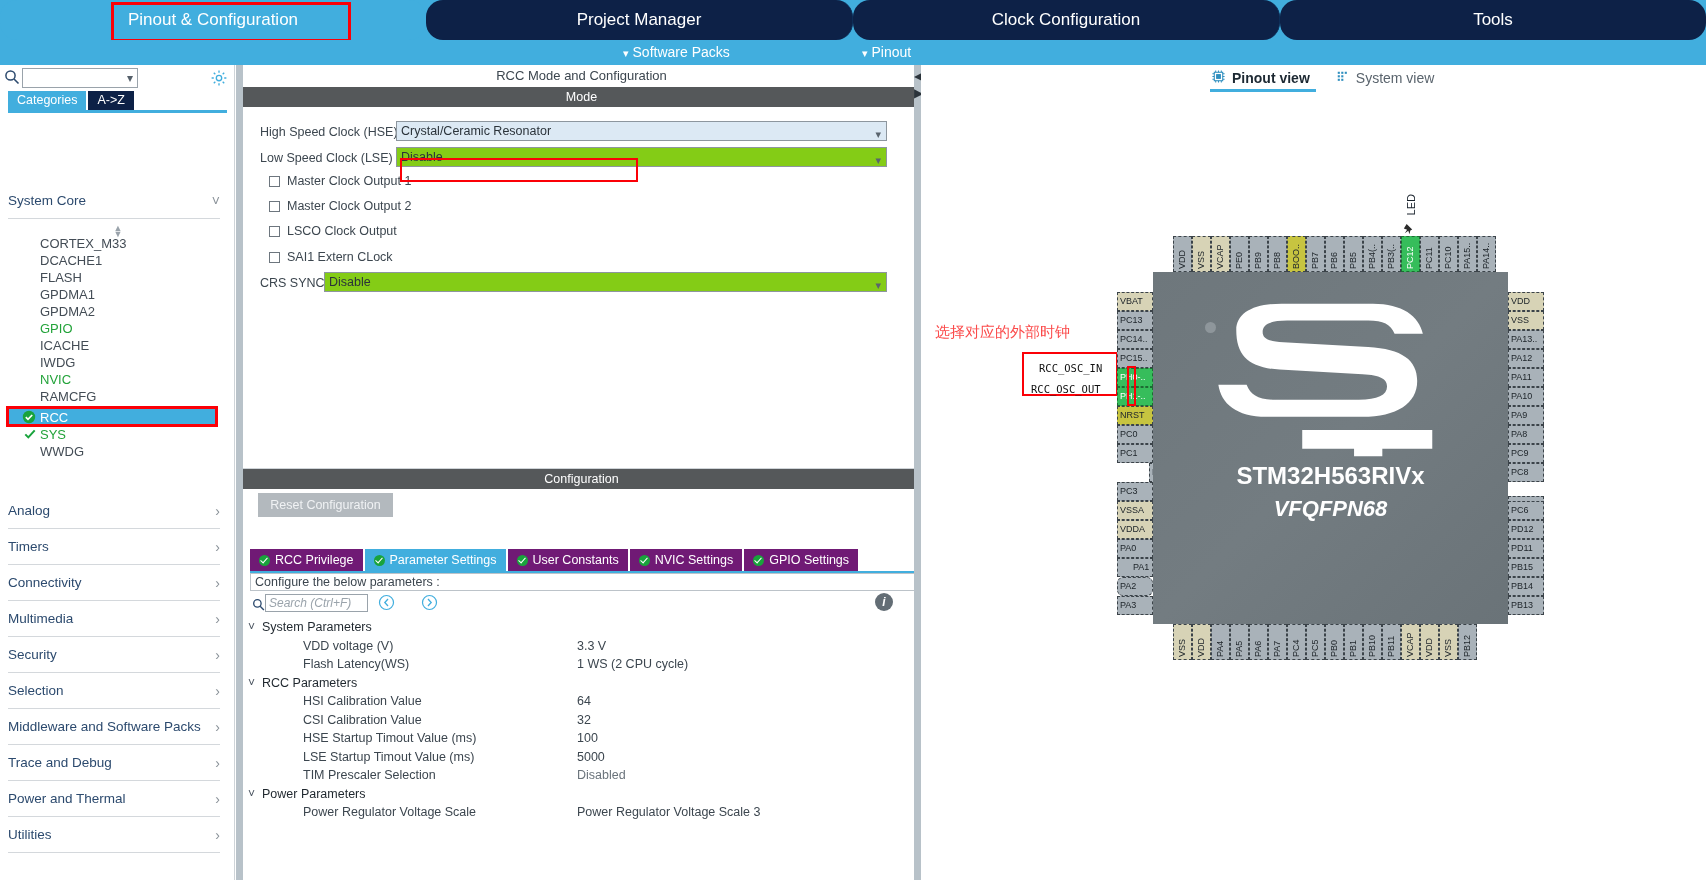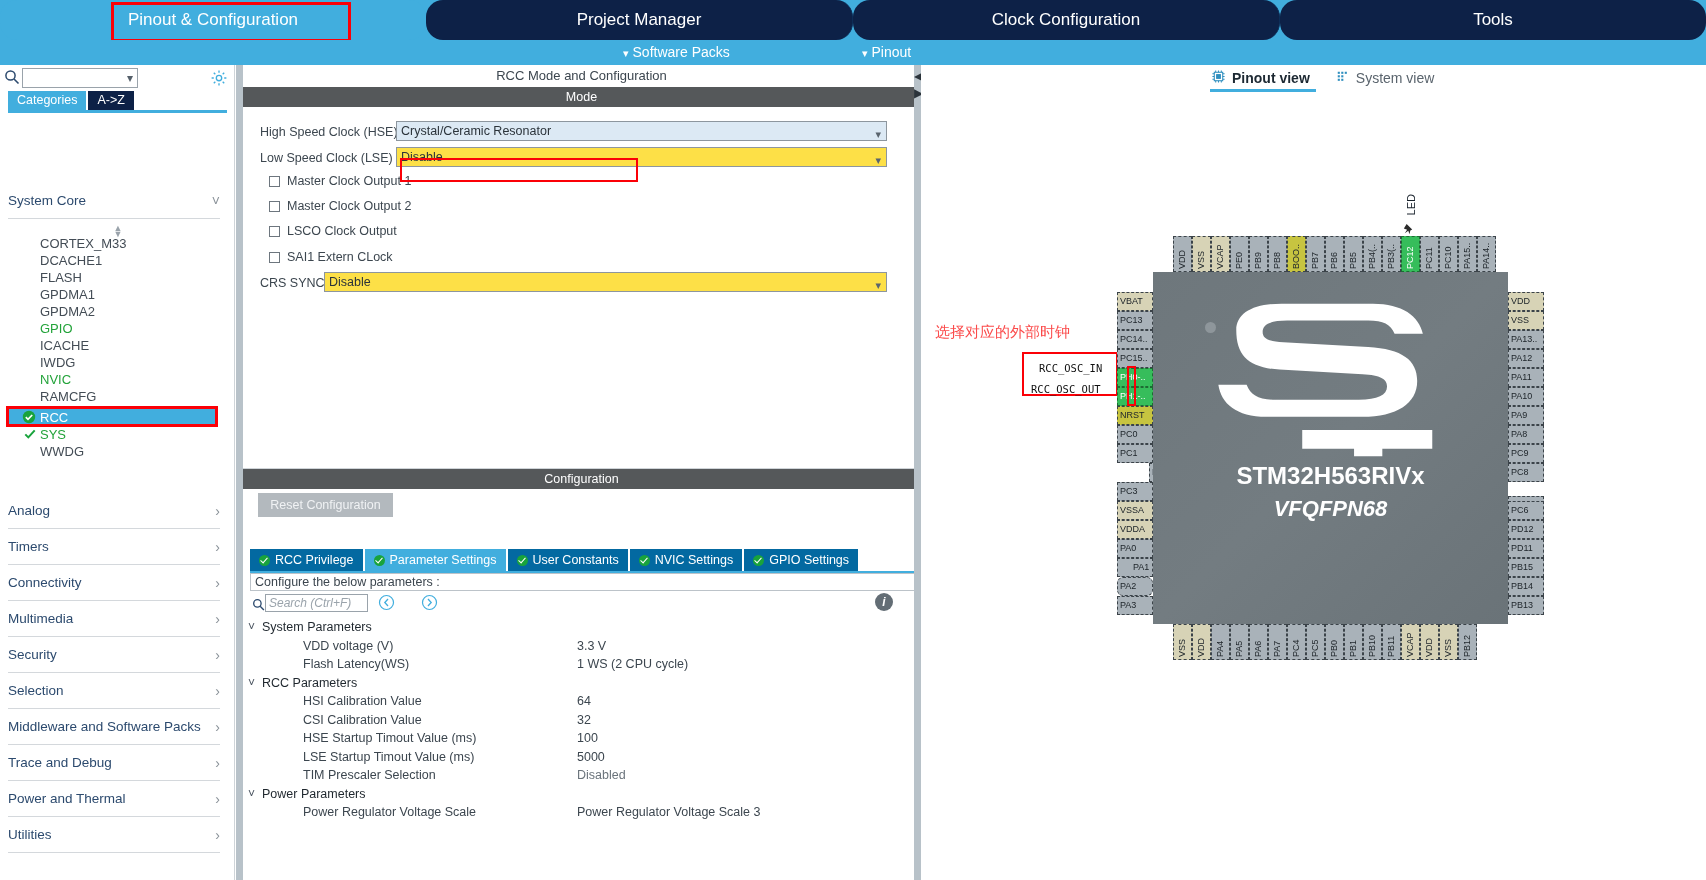--- a/index.html
+++ b/index.html
@@ -138,21 +138,21 @@
 
   .mode-body {
     position: absolute; left: 7px; top: 42px; width: 677px; height: 362px;
     background: #ffffff; border-bottom: 1px solid #cfd4d8;
   }
   .fld-label {
     position: absolute; font-size: 12.5px; color: #3c464f; white-space: nowrap;
   }
   .combo {
     position: absolute; height: 20px; border: 1px solid #8d969e;
-    background: #fde047; font-size: 12.5px; color: #2b333a;
+    background: #84cc16; font-size: 12.5px; color: #2b333a;
     line-height: 18px; padding-left: 4px;
   }
   .combo.sel { background: #dce9f4; }
   .combo .cv { display: inline-block; }
   .combo .arrow {
     position: absolute; right: 5px; top: 3px; color: #5a646d; font-size: 11px;
   }
   .hse-highlight {
     position: absolute; left: 157px; top: 51px; width: 238px; height: 24px;
     border: 2px solid #fb0007; pointer-events: none;
@@ -175,21 +175,21 @@
     background: #b3b9be; color: #f0f2f4; font-size: 12.5px;
     text-align: center; line-height: 24px; cursor: pointer;
     border: none;
   }
   .cfgtabs {
     position: absolute; left: 7px; top: 60px; height: 22px;
     display: flex; gap: 2px;
   }
   .cfgtab {
     height: 22px; line-height: 22px; padding: 0 9px; font-size: 12.5px;
-    color: #ffffff; background: #0369a1; cursor: pointer;
+    color: #ffffff; background: #701a75; cursor: pointer;
     display: flex; align-items: center; gap: 5px; white-space: nowrap;
   }
   .cfgtab.active { background: #41aede; }
   .tick {
     width: 11px; height: 11px; border-radius: 50%; background: #19a33c;
     display: inline-block; position: relative;
   }
   .tick::after {
     content: ""; position: absolute; left: 3px; top: 1.5px;
     width: 3px; height: 6px; border: solid #ffffff;

